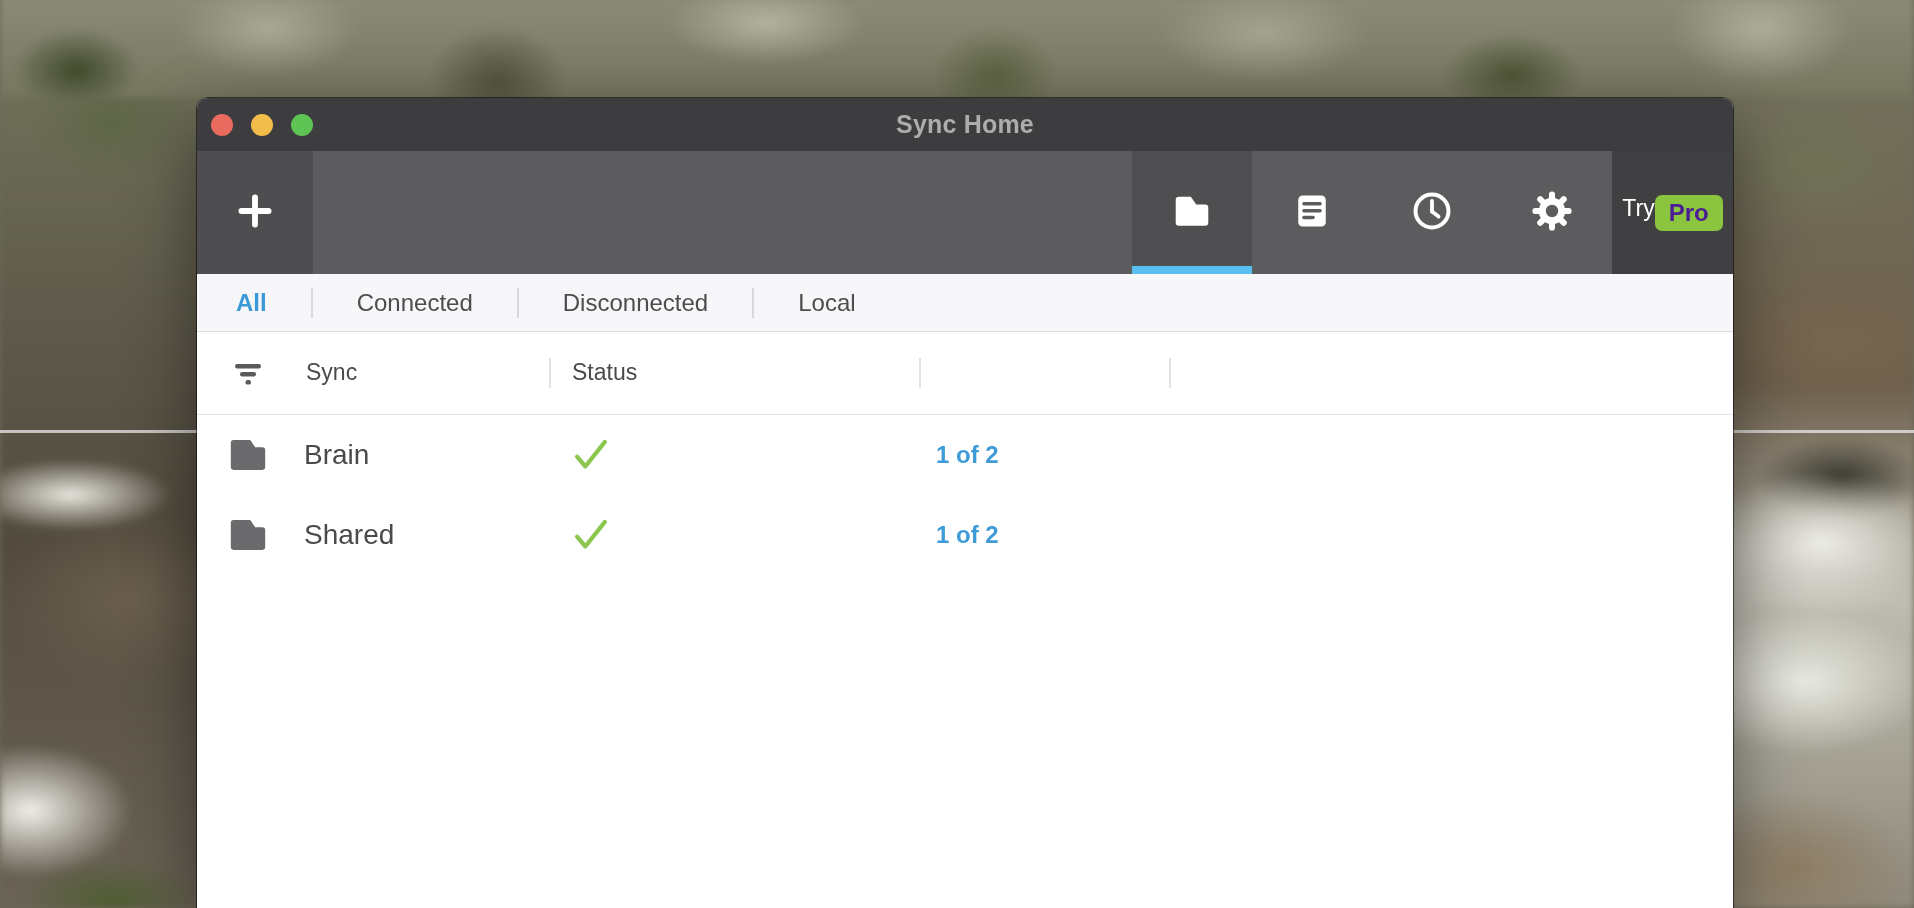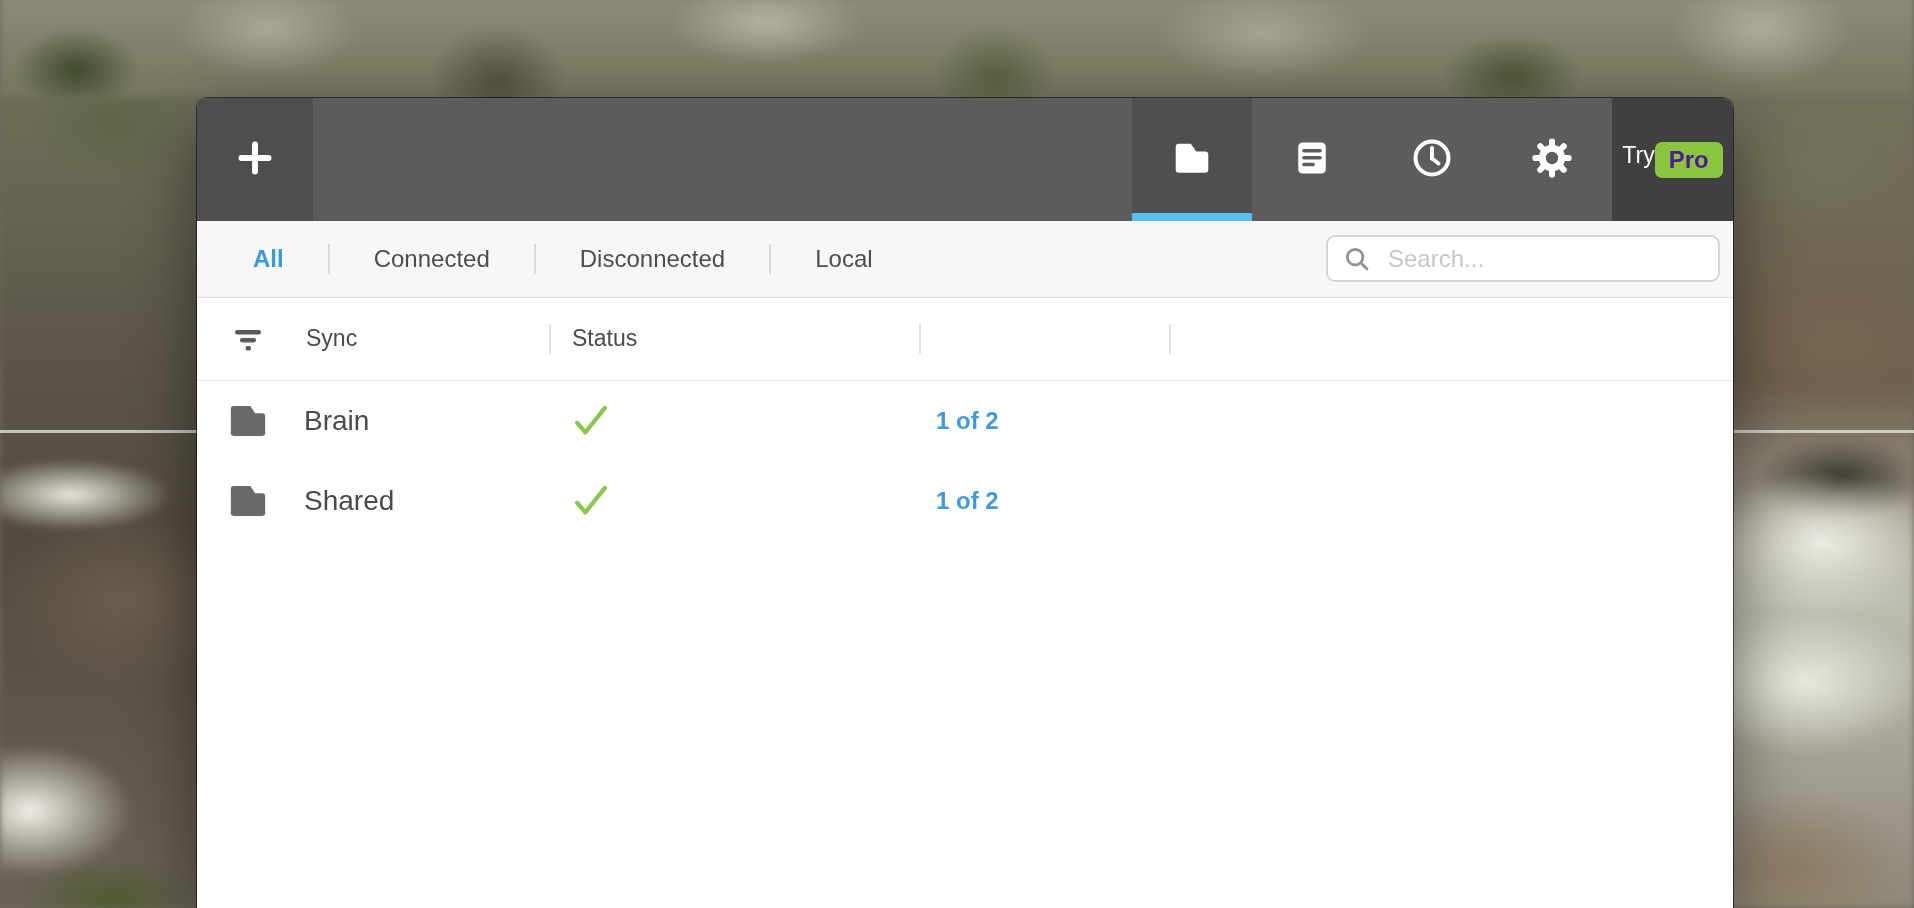--- a/index.html
+++ b/index.html
@@ -59,22 +59,22 @@
   .tb-plus{width:116px;background:#4e4e50;display:flex;align-items:center;justify-content:center;border:0;padding:0;cursor:pointer;}
   .tb-spacer{flex:1;}
   .tb-tab{width:120px;display:flex;align-items:center;justify-content:center;position:relative;cursor:pointer;}
   .tb-tab.active{background:#4f4f51;}
   .tb-tab.active::after{content:"";position:absolute;left:0;right:0;bottom:0;height:8px;background:#57bff2;}
   .tb-pro{width:121px;background:#404042;display:flex;flex-direction:row;align-items:center;justify-content:center;cursor:pointer;}
   .try-label{color:#fff;font-size:23px;margin-bottom:8px;}
   .pro-badge{background:#8bc540;color:#4c1d95;font-size:24px;font-weight:bold;
     padding:4px 14px;border-radius:7px;}
   
-  .filterbar{position:relative;height:77px;background:#f7f7f9;border-bottom:1px solid #dedee0;
-    display:flex;align-items:center;column-gap:44px;padding-left:56px;box-sizing:border-box;}
+  .filterbar{position:relative;height:58px;background:#f7f7f9;border-bottom:1px solid #dedee0;
+    display:flex;align-items:center;column-gap:44px;padding-left:39px;box-sizing:border-box;}
   .ftab{font-size:24px;font-weight:500;color:#4d4d4f;cursor:pointer;white-space:nowrap;}
   .ftab.active{color:#3a9ad9;font-weight:bold;}
   .fsep{width:2px;height:30px;background:#d9d9db;}
   .searchbox{position:absolute;left:1129px;top:14px;width:394px;height:47px;box-sizing:border-box;
     border:2px solid #d4d4d6;border-radius:9px;background:#fff;display:flex;align-items:center;padding:0 14px;}
   .searchbox input{border:0;outline:0;flex:1;font-size:24px;color:#555;margin-left:14px;
     font-family:"Liberation Sans","DejaVu Sans",sans-serif;background:transparent;}
   .searchbox input::placeholder{color:#c7c7c9;}
   
   .thead{position:relative;height:82px;background:#fff;border-bottom:1px solid #e4e4e6;}
@@ -99,20 +99,28 @@
 <body>
 
 <div class="desktop">
   <div class="bg-strip bg-top"></div>
   <div class="bg-strip bg-left"></div>
   <div class="bg-strip bg-right"></div>
   <div class="bg-hline"></div>
 
   <div class="window">
 
+    <div class="titlebar">
+      <div class="lights">
+        <div class="light red"></div>
+        <div class="light yellow"></div>
+        <div class="light green"></div>
+      </div>
+      <span class="title">Sync Home</span>
+    </div>
 
     <div class="toolbar">
       <button class="tb-plus">
         <span>
           <svg width="44" height="44" viewBox="0 0 24 24">
               <g fill="#fff">
             <rect x="10.4" y="3" width="3.2" height="18" rx="1.6"></rect>
             <rect x="3" y="10.4" width="18" height="3.2" rx="1.6"></rect>
           </g>
             </svg>
@@ -176,29 +184,20 @@
 
     <div class="filterbar">
       <span class="ftab active">All</span>
       <span class="fsep"></span>
       <span class="ftab">Connected</span>
       <span class="fsep"></span>
       <span class="ftab">Disconnected</span>
       <span class="fsep"></span>
       <span class="ftab">Local</span>
 
-      <div class="searchbox">
-        <span style="display:flex;">
-          <svg width="30" height="30" viewBox="0 0 24 24" fill="none" stroke="#8f8f93" stroke-width="2.2" stroke-linecap="round">
-            <circle cx="10.5" cy="10.5" r="6.2"></circle>
-            <line x1="15.2" y1="15.2" x2="20" y2="20"></line>
-          </svg>
-        </span>
-        <input type="text" placeholder="Search..." style="">
-      </div>
     </div>
 
     <div class="thead">
       <span class="filter-icon">
         <svg width="34" height="34" viewBox="0 0 34 34">
           <g fill="#5a5a5c">
             <rect x="4" y="6" width="26" height="4.4" rx="2.2"></rect>
             <rect x="9" y="14" width="16" height="4.4" rx="2.2"></rect>
             <rect x="14.5" y="22" width="5.5" height="4.6" rx="2.2"></rect>
           </g>

